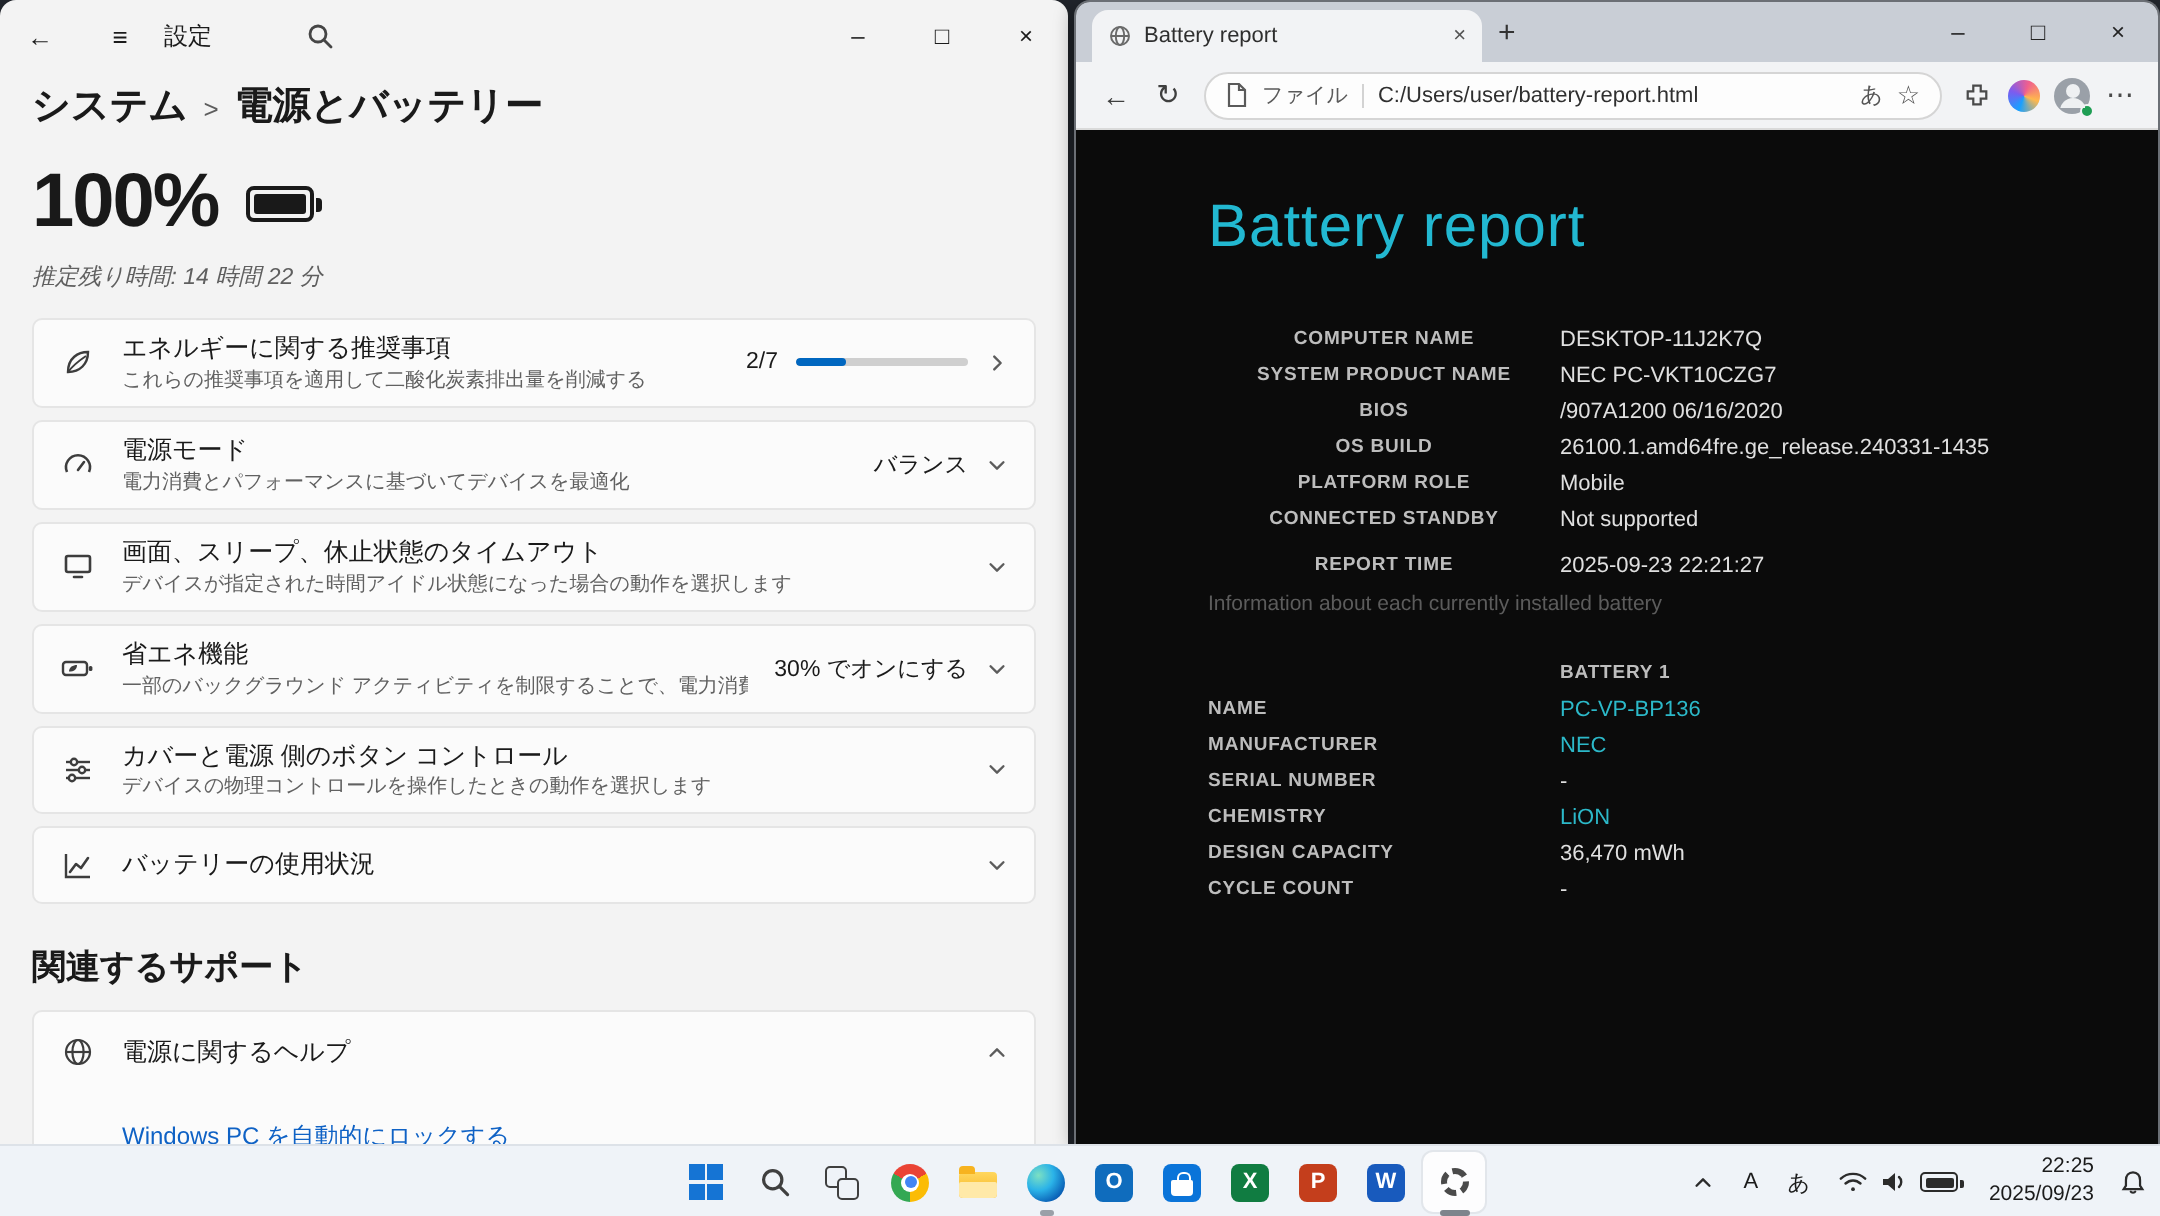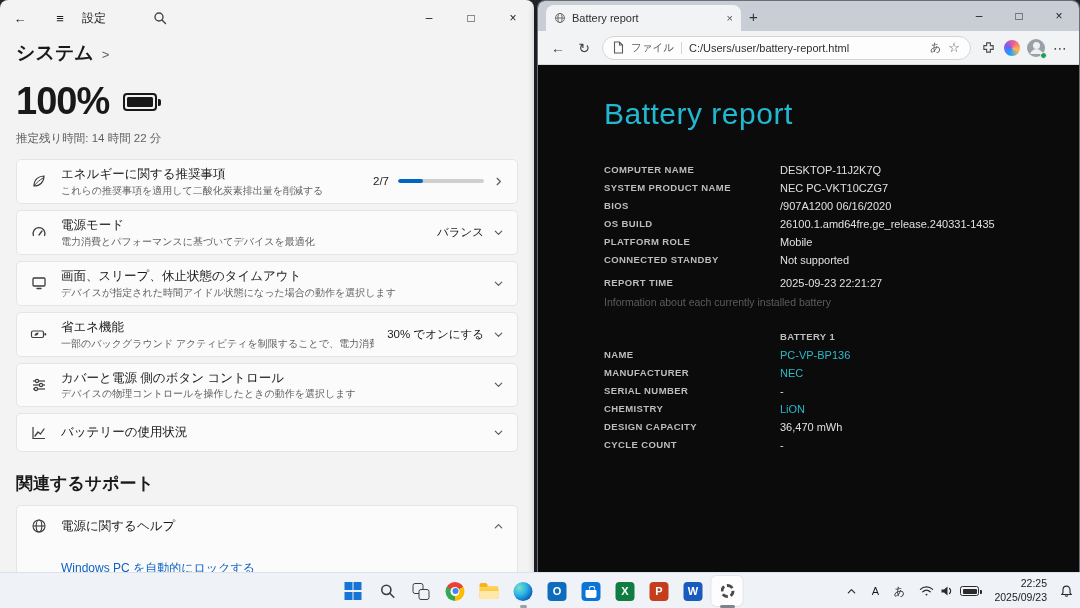--- a/index.html
+++ b/index.html
@@ -22,21 +22,21 @@
   .s-content { padding:2px 16px 0 16px; }
   .breadcrumb { display:flex; align-items:center; gap:8px; margin-top:2px; }
   .crumb { font-size:19px; font-weight:600; color:#1a1a1a; }
   .crumb-sep { font-size:13px; color:#5d5d5d; padding-top:2px; }
   .battery-hero { display:flex; align-items:center; gap:14px; margin-top:14px; }
   .pct { font-size:38px; font-weight:600; color:#191919; letter-spacing:-1px; }
   .battery-glyph { position:relative; width:34px; height:18px; border:2px solid #191919; border-radius:4px; }
   .battery-glyph::before { content:""; position:absolute; inset:2px; background:#191919; border-radius:1.5px; }
   .battery-glyph::after { content:""; position:absolute; right:-6px; top:4px; width:3px; height:7px;
     background:#191919; border-radius:0 2px 2px 0; }
-  .estimate { margin-top:8px; font-size:11.5px; color:#5f5f5f; }
+  .estimate { margin-top:8px; font-size:11.5px; color:#5f5f5f;font-style:italic; }
 
   .cards { margin-top:13px; display:flex; flex-direction:column; gap:6px; }
   .card { background:#fbfbfb; border:1px solid #e5e5e5; border-radius:5px;
     display:flex; align-items:center; padding:6px 13px; gap:13px; min-height:44px; }
   .card.slim { min-height:39px; }
   .card-icon { flex:0 0 18px; display:flex; justify-content:center; }
   .card-text { flex:1; min-width:0; }
   .card-title { font-size:12.5px; color:#1a1a1a; line-height:1.35; }
   .card-sub { font-size:10px; color:#616161; line-height:1.3; margin-top:1px;
     white-space:nowrap; overflow:hidden; }
@@ -82,21 +82,21 @@
   .avatar-icon::before { content:""; position:absolute; left:5.5px; top:3px; width:7px; height:7px;
     border-radius:50%; background:#eef0f2; }
   .avatar-icon::after { content:""; position:absolute; left:2.5px; top:10.5px; width:13px; height:8px;
     border-radius:7px 7px 0 0; background:#eef0f2; clip-path:inset(0 0 3px 0); }
   .presence-dot { position:absolute; right:-2px; bottom:-2px; width:7px; height:7px; border-radius:50%;
     background:#1f9e54; border:1.5px solid #f2f3f5; }
 
   .e-content { position:absolute; top:64px; left:0; right:0; bottom:0; background:#0b0b0b; overflow:hidden; }
   .report { padding-left:66px; padding-top:32px; color:#e2e2e2; }
   .report-title { font-size:30px; font-weight:300; color:#22b8d1; letter-spacing:.5px; }
-  .info-table { margin-top:30px; }
+  .info-table { margin-top:30px;text-align:center; }
   .info-row { display:flex; line-height:18px; }
   .info-label { width:176px; flex:0 0 176px; font-size:9.5px; font-weight:700; color:#bdbdbd; letter-spacing:.4px; }
   .info-value { font-size:11px; color:#e0e0e0; white-space:nowrap; }
   .gap-top { margin-top:5px; }
   .section-heading { margin-top:40px; font-size:16px; font-weight:400; color:#22b8d1; }
   .section-sub { margin-top:4px; font-size:10.5px; color:#5c5c5c; }
   .bat-table { margin-top:20px; }
   .accent .info-value { color:#2cb9c9; }
 
   
@@ -171,20 +171,21 @@
       <span class="wc">–</span>
       <span class="wc">□</span>
       <span class="wc">×</span>
     </div>
   </div>
 
   <div class="s-content">
     <div class="breadcrumb">
       <span class="crumb">システム</span>
       <span class="crumb-sep">&gt;</span>
+      <span class="crumb">電源とバッテリー</span>
     </div>
 
     <div class="battery-hero">
       <span class="pct">100%</span>
       <span class="battery-glyph"></span>
     </div>
     <div class="estimate">推定残り時間: 14 時間 22 分</div>
 
     <div class="cards">
 

